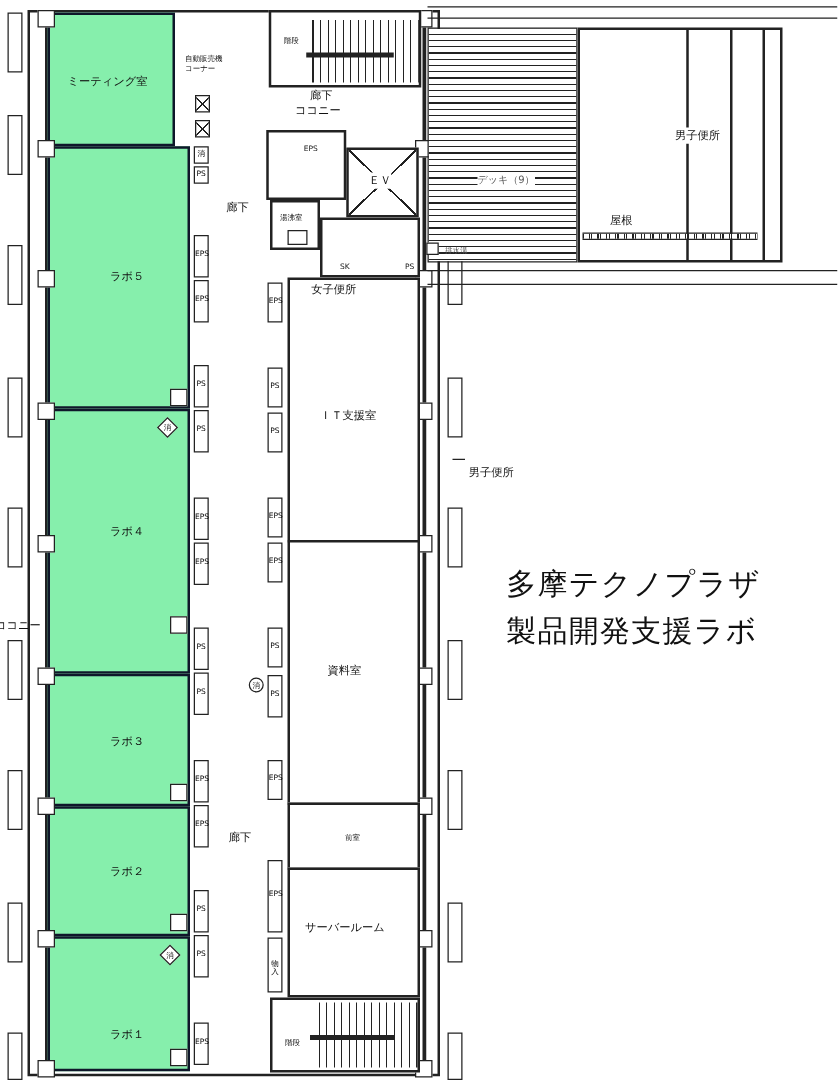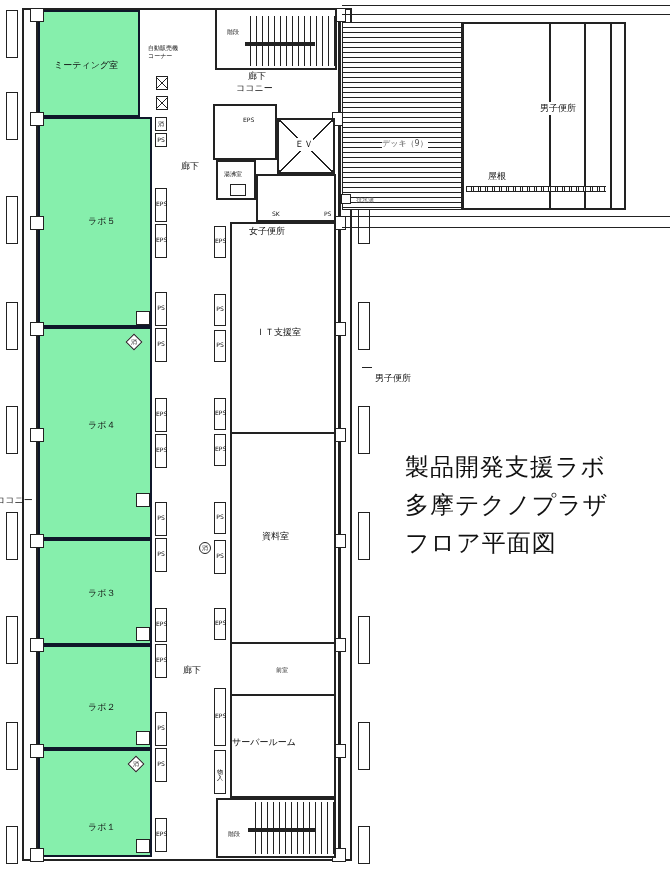--- a/index.html
+++ b/index.html
@@ -54,21 +54,21 @@
 </div>
 <div class="abs lab" style="left:38px;top:327px;width:114px;height:212px;">
   <div class="abs lbl" style="left:48px;top:90px;">ラボ４</div>
   <div class="abs col" style="left:96px;top:164px;"></div>
 </div>
 <div class="abs lab" style="left:38px;top:539px;width:114px;height:106px;">
   <div class="abs lbl" style="left:48px;top:46px;">ラボ３</div>
   <div class="abs col" style="left:96px;top:86px;"></div>
 </div>
 <div class="abs lab" style="left:38px;top:645px;width:114px;height:104px;">
-  <div class="abs lbl" style="left:48px;top:54px;">ラボ２</div>
+  <div class="abs lbl" style="left:48px;top:44px;">ラボ２</div>
   <div class="abs col" style="left:96px;top:84px;"></div>
 </div>
 <div class="abs lab" style="left:38px;top:749px;width:114px;height:108px;">
   <div class="abs lbl" style="left:48px;top:70px;">ラボ１</div>
   <div class="abs col" style="left:96px;top:88px;"></div>
 </div>
 
 <div class="abs col" style="left:30px;top:8px;"></div>
 <div class="abs col" style="left:30px;top:112px;"></div>
 <div class="abs col" style="left:30px;top:216px;"></div>
@@ -135,21 +135,21 @@
 <div class="abs room" style="left:230px;top:222px;width:106px;height:212px;">
   <div class="abs lbl" style="left:24px;top:102px;">ＩＴ支援室</div>
 </div>
 <div class="abs room" style="left:230px;top:432px;width:106px;height:212px;">
   <div class="abs lbl" style="left:30px;top:96px;">資料室</div>
 </div>
 <div class="abs room" style="left:230px;top:642px;width:106px;height:54px;">
   <div class="abs tiny" style="left:44px;top:22px;">前室</div>
 </div>
 <div class="abs room" style="left:230px;top:694px;width:106px;height:104px;">
-  <div class="abs lbl" style="left:0;top:40px;text-align:right;">サーバールーム</div>
+  <div class="abs lbl" style="left:12px;top:40px;text-align:right;">サーバールーム</div>
 </div>
 
 <div class="abs room" style="left:216px;top:798px;width:120px;height:60px;">
   <div class="abs tiny" style="left:10px;top:30px;">階段</div>
   <div class="abs stairs" style="left:32px;top:2px;width:84px;height:52px;border:none;"></div>
   <div class="abs wall" style="left:30px;top:28px;width:68px;height:4px;"></div>
 </div>
 
 <div class="abs room" style="left:215px;top:8px;width:122px;height:62px;">
   <div class="abs tiny" style="left:10px;top:18px;">階段</div>
@@ -196,16 +196,15 @@
 <div class="abs" style="left:342px;top:216px;width:328px;height:0;border-top:1.5px solid #222;"></div>
 <div class="abs" style="left:342px;top:227px;width:328px;height:0;border-top:1.5px solid #222;"></div>
 <div class="abs pnl" style="left:341px;top:194px;width:10px;height:10px;"></div>
 <div class="abs tiny" style="left:356px;top:196px;color:#555;">排水溝</div>
 
 <div class="abs lbl" style="left:375px;top:372px;">男子便所</div>
 <div class="abs" style="left:362px;top:367px;width:10px;height:0;border-top:1px solid #222;"></div>
 <div class="abs lbl" style="left:-4px;top:494px;">ココニー</div>
 
 <div class="abs title" style="left:405px;top:448px;">
+  <div>多摩テクノプラザ</div>
   <div>製品開発支援ラボ</div>
-  <div>多摩テクノプラザ</div>
-  <div>フロア平面図</div>
 </div>
 
 </body></html>

